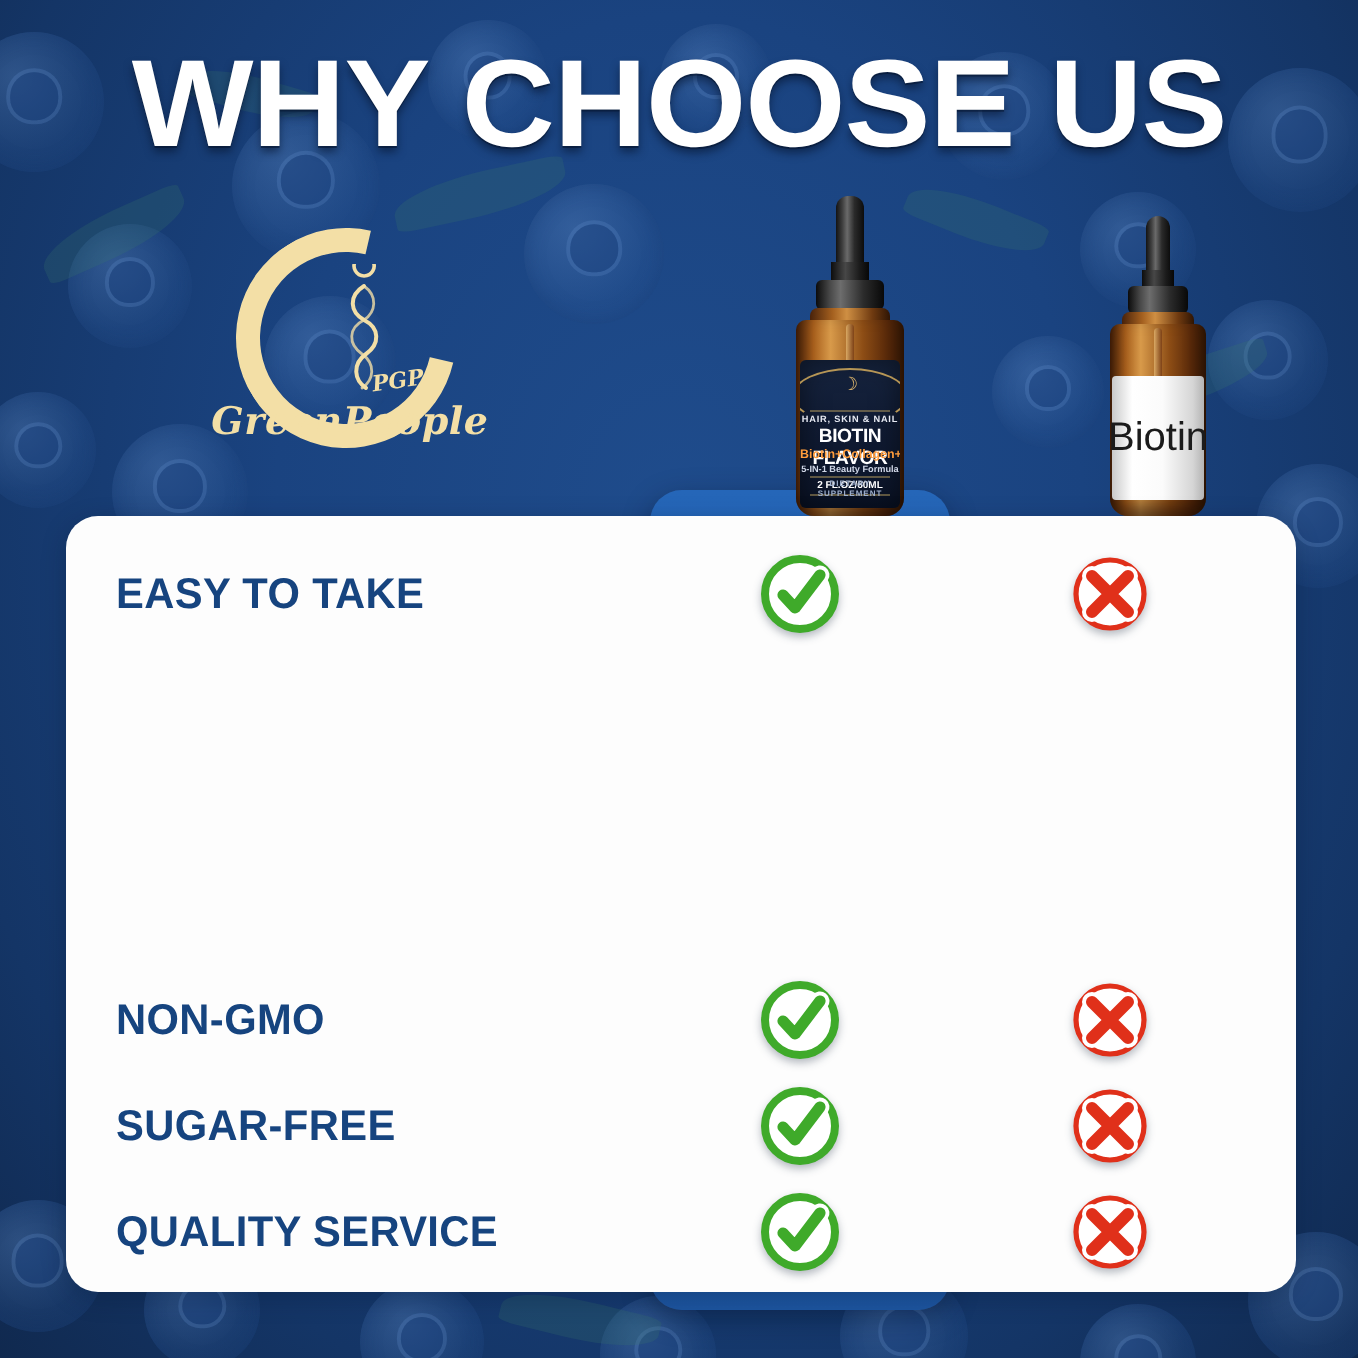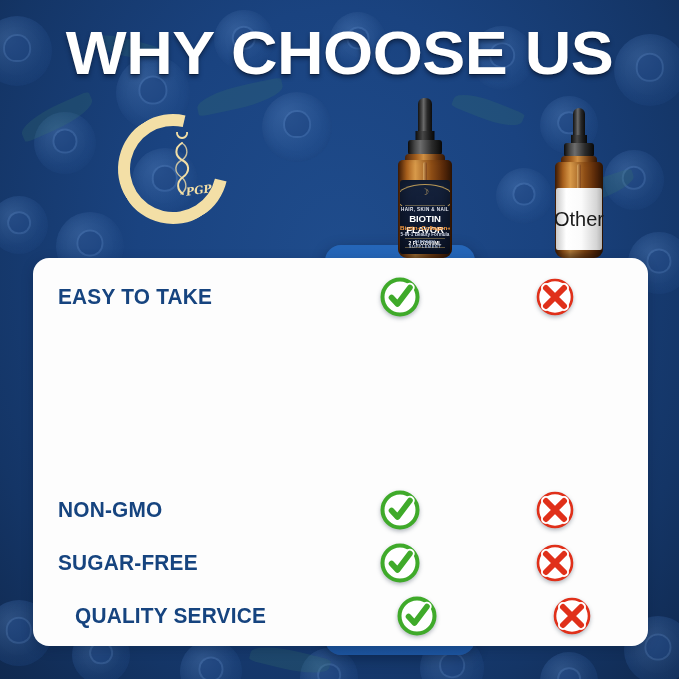--- a/index.html
+++ b/index.html
@@ -199,20 +199,21 @@
   <div id="title">WHY CHOOSE US</div>
 
   <div id="logo">
     <div class="ring"></div>
     <svg class="fig" viewBox="0 0 40 66">
       <path d="M20 6 a5 5 0 1 1 .1 0 Z" fill="none" stroke="#f3dfa6" stroke-width="1.8"></path>
       <path d="M20 11 C12 16 13 24 20 28 C28 32 28 40 21 45 C14 50 15 58 21 62" fill="none" stroke="#f3dfa6" stroke-width="2" stroke-linecap="round"></path>
       <path d="M20 11 C27 16 26 24 20 28 C12 32 12 40 19 45 C26 50 25 58 19 62" fill="none" stroke="#f3dfa6" stroke-width="1.4" stroke-linecap="round" opacity=".8"></path>
     </svg>
     <div class="pgp">PGP</div>
+    <div class="brand">GreenPeople</div>
   </div>
 
   <div id="hl-col"></div>
 
   <div class="bottle" style="left:390px;top:98px;width:70px;height:162px;">
     <div class="bulb" style="top:0px;width:14px;height:36px;"></div>
     <div class="neckrod" style="top:33px;width:19px;height:11px;"></div>
     <div class="collar" style="top:42px;width:34px;height:15px;"></div>
     <div class="shoulder" style="top:56px;width:40px;height:9px;"></div>
     <div class="glass" style="top:62px;width:54px;height:98px;"></div>
@@ -233,21 +234,21 @@
   </div>
 
   <div class="bottle" style="left:548px;top:108px;width:62px;height:152px;">
     <div class="bulb" style="top:0px;width:12px;height:30px;"></div>
     <div class="neckrod" style="top:27px;width:16px;height:10px;"></div>
     <div class="collar" style="top:35px;width:30px;height:14px;"></div>
     <div class="shoulder" style="top:48px;width:36px;height:8px;"></div>
     <div class="glass" style="top:54px;width:48px;height:96px;"></div>
     <div class="pipette" style="top:56px;height:26px;"></div>
     <div class="olabel" style="top:80px;width:46px;height:62px;">
-      <span>Other</span>
+      <span>Biotin</span>
     </div>
   </div>
 
   <div id="card"></div>
 
   <div id="rows">
       <div class="row" style="top: 12px;">
         <div class="feat">EASY TO TAKE</div>
         <div class="mark ours" style="top: 7px;">
           <svg viewBox="0 0 40 40">
@@ -291,21 +292,21 @@
           </svg>
         </div>
         <div class="mark other" style="top: 7px;">
           <svg viewBox="0 0 40 40">
             <circle cx="20" cy="20" r="17" fill="#ffffff" stroke="#e0301a" stroke-width="2.6"></circle>
             <path d="M11 11 L29 29 M29 11 L11 29" fill="none" stroke="#ffffff" stroke-width="10" stroke-linecap="round"></path>
             <path d="M11 11 L29 29 M29 11 L11 29" fill="none" stroke="#e0301a" stroke-width="6" stroke-linecap="round"></path>
           </svg>
         </div>
       </div>
-      <div class="row" style="top: 331.2px; margin-left: 17px;">
+      <div class="row" style="top: 331.2px;">
         <div class="feat">QUALITY SERVICE</div>
         <div class="mark ours" style="top: 7px;">
           <svg viewBox="0 0 40 40">
             <circle cx="20" cy="20" r="17.5" fill="#ffffff" stroke="#3faa2a" stroke-width="4"></circle>
             <path d="M11.5 20.5 L17.5 27 L30 10.5" fill="none" stroke="#ffffff" stroke-width="9.5" stroke-linecap="round" stroke-linejoin="round"></path>
             <path d="M11.5 20.5 L17.5 27 L30 10.5" fill="none" stroke="#3faa2a" stroke-width="5.6" stroke-linecap="round" stroke-linejoin="round"></path>
           </svg>
         </div>
         <div class="mark other" style="top: 7px;">
           <svg viewBox="0 0 40 40">

